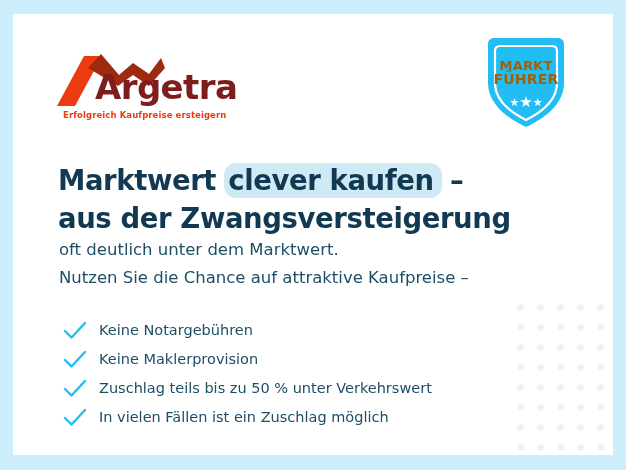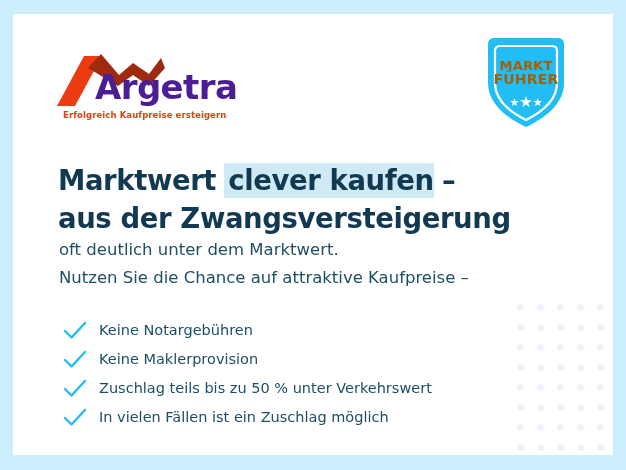--- a/index.html
+++ b/index.html
@@ -67,21 +67,21 @@
     height: 52px;
   }
   .logo-word {
     position: absolute;
     left: 38px;
     top: 16px;
     font-family: "DejaVu Sans", sans-serif;
     font-weight: bold;
     font-size: 34px;
     letter-spacing: -0.6px;
-    color: #4c1d95;
+    color: #7f1d1d;
     line-height: 1;
   }
   .logo-tag {
     position: absolute;
     left: 6px;
     top: 56px;
     font-family: "DejaVu Sans", sans-serif;
     font-weight: bold;
     font-size: 8.5px;
     letter-spacing: 0.1px;
@@ -133,23 +133,24 @@
     width: 470px;
     font-family: "DejaVu Sans", sans-serif;
     font-weight: bold;
     font-size: 27.5px;
     line-height: 34px;
     letter-spacing: -0.4px;
     color: #113a52;
   }
   .headline .hl {
     background: #cfe9f5;
-    padding: 1px 0 2px 4px;
+    padding: 1px 8px 2px 4px;
     margin: 0 -1px;
     box-decoration-break: clone;
+    border-radius: 12px;
     -webkit-box-decoration-break: clone;
   }
   .headline .line2 { display: block; margin-top: 4px; }
 
   
   .subhead {
     position: absolute;
     left: 46px;
     top: 222px;
     width: 480px;

